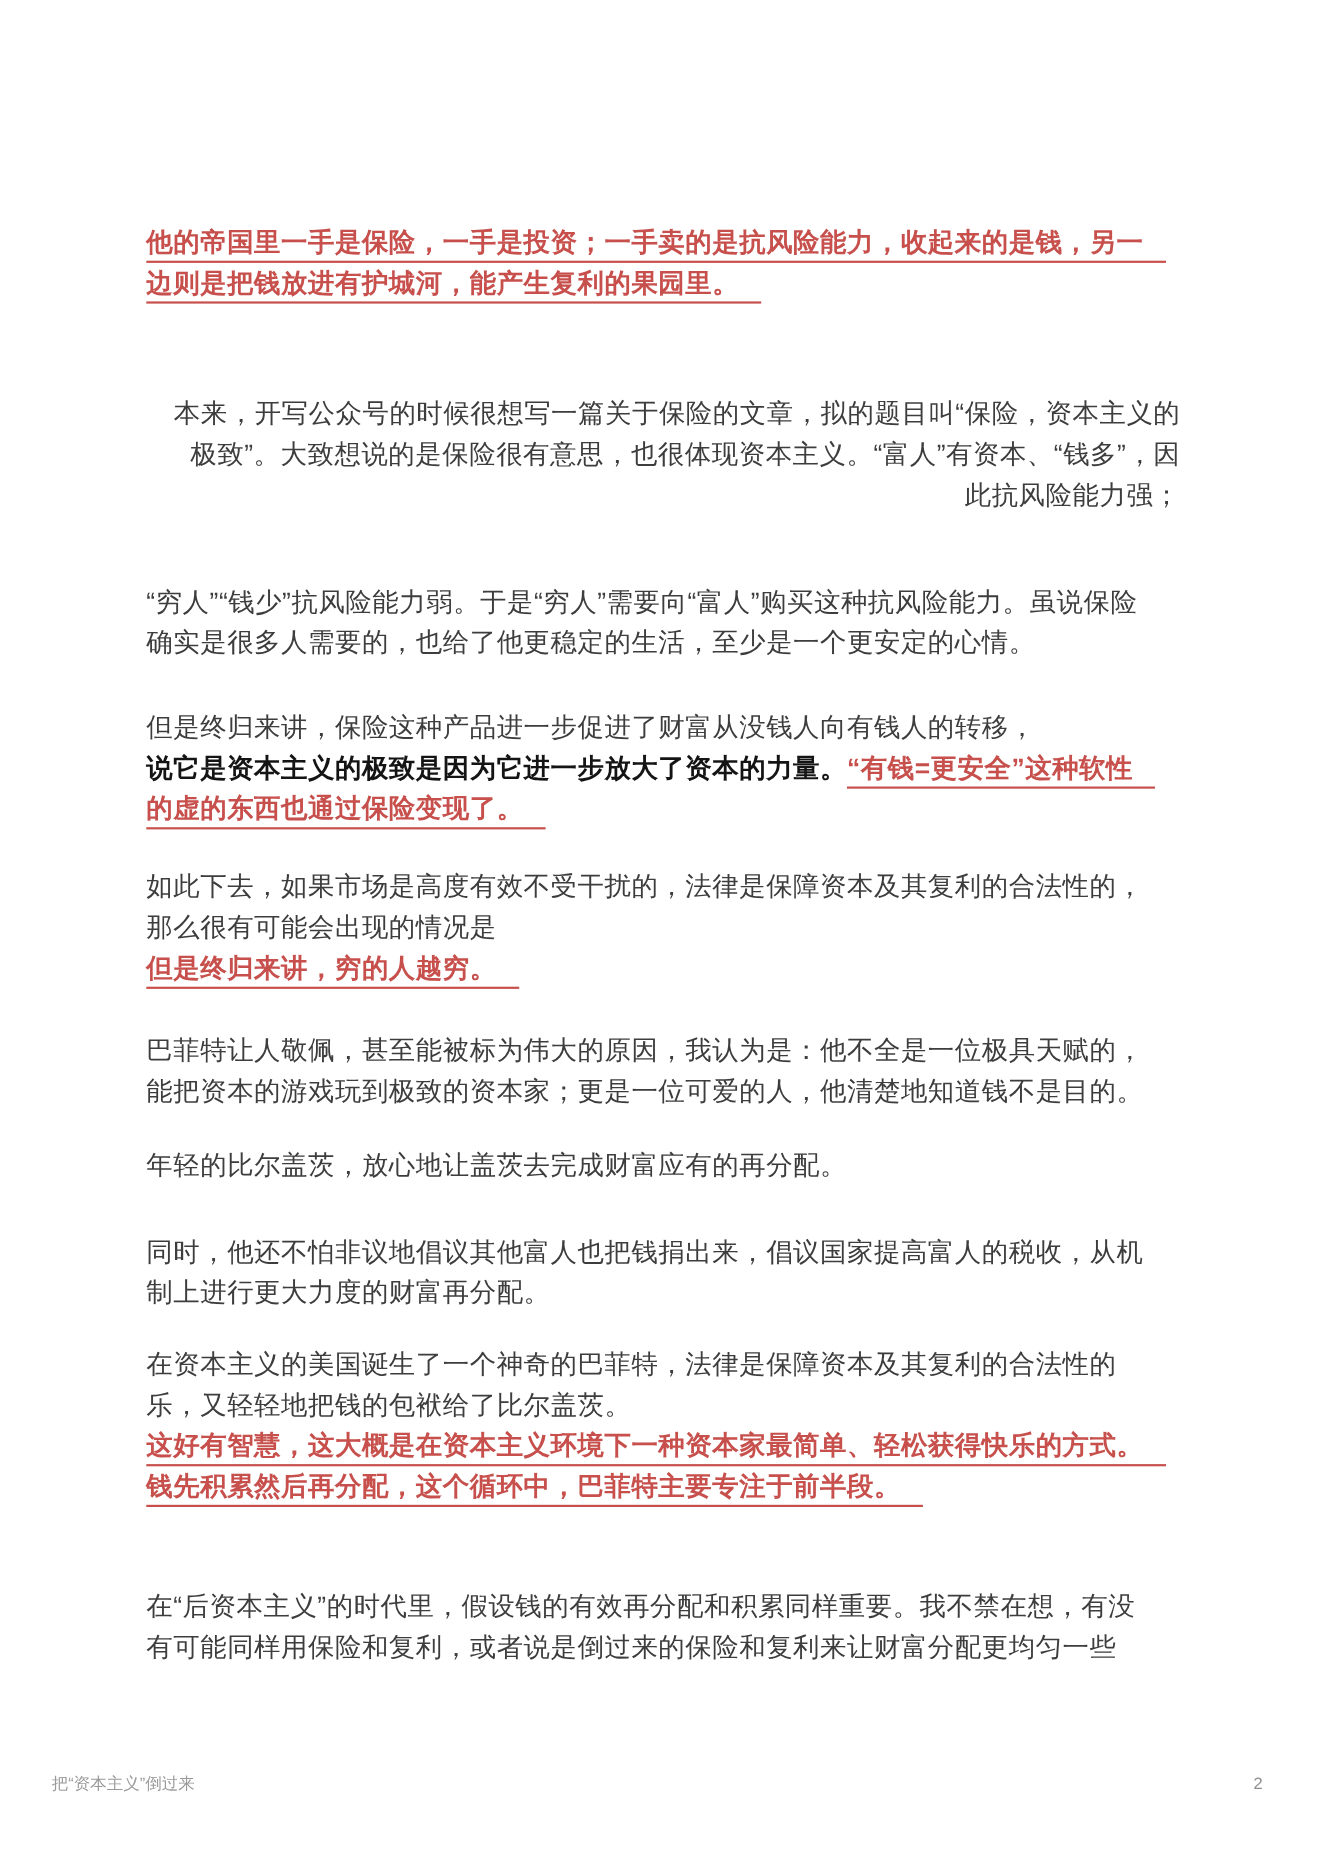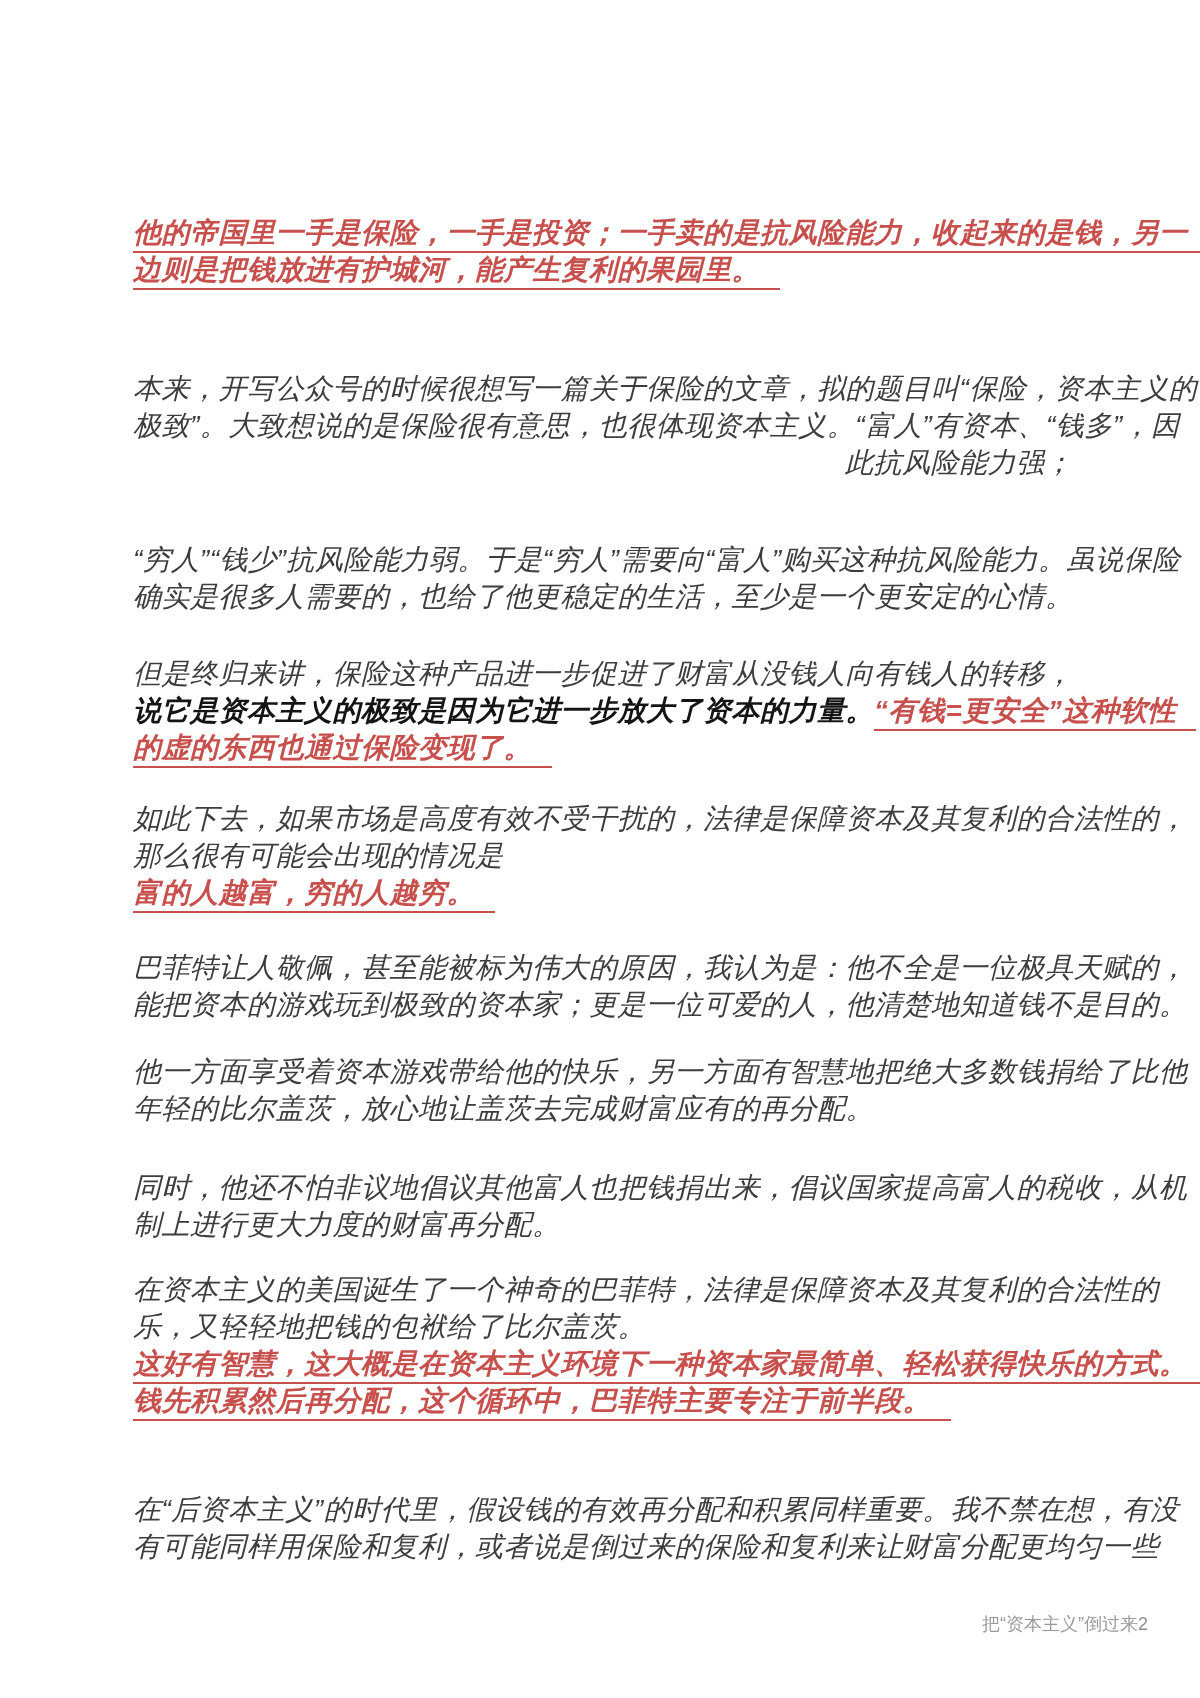--- a/index.html
+++ b/index.html
@@ -15,26 +15,25 @@
     overflow: hidden;
     font-family: "Liberation Sans", "DejaVu Sans", sans-serif;
   }
   .content {
     position: absolute;
     left: 133px;
     top: 202px;
     width: 940px;
   }
   .para {
-    margin: 12px 0 40px 0;
-    font-size: 28px;
+    margin: 0 0 40px 0;
+    font-size: 24px;
     line-height: 37px;
     color: #3d3d3d;
     letter-spacing: 0.5px;
-    font-style: italic;
   }
   .para:nth-of-type(1) { margin-bottom: 82px; }
   .para:nth-of-type(2) { margin-bottom: 60px; text-align: right; }
   .para:nth-of-type(3) { margin-bottom: 40px; }
   .para:nth-of-type(4) { margin-bottom: 34px; }
   .para:nth-of-type(5) { margin-bottom: 38px; }
   .para:nth-of-type(6) { margin-bottom: 30px; }
   .para:nth-of-type(7) { margin-bottom: 42px; }
   .para:nth-of-type(8) { margin-bottom: 28px; }
   .para:nth-of-type(9) { margin-bottom: 72px; }
@@ -47,23 +46,23 @@
     border-bottom: 2px solid #c7504d;
     padding-bottom: 3px;
     padding-right: 20px;
   }
   .footer {
     position: absolute;
     left: 47px;
     right: 52px;
     top: 1612px;
     display: flex;
-    justify-content: flex-end;
+    justify-content: space-between;
     align-items: baseline;
-    font-size: 18px;
+    font-size: 15px;
     color: #9a9a9a;
   }
   .footer .page-num { color: #8f8f8f; }
 </style>
 </head>
 <body>
 
 <div class="page">
   <main class="content">
       <p class="para">
@@ -80,28 +79,27 @@
         <span class="line"><span class="seg seg-normal">确实是很多人需要的，也给了他更稳定的生活，至少是一个更安定的心情。</span></span>
       </p>
       <p class="para">
         <span class="line"><span class="seg seg-normal">但是终归来讲，保险这种产品进一步促进了财富从没钱人向有钱人的转移，</span></span>
         <span class="line"><span class="seg seg-bold">说它是资本主义的极致是因为它进一步放大了资本的力量。</span><span class="seg seg-red">“有钱=更安全”这种软性</span></span>
         <span class="line"><span class="seg seg-red">的虚的东西也通过保险变现了。</span></span>
       </p>
       <p class="para">
         <span class="line"><span class="seg seg-normal">如此下去，如果市场是高度有效不受干扰的，法律是保障资本及其复利的合法性的，</span></span>
         <span class="line"><span class="seg seg-normal">那么很有可能会出现的情况是</span></span>
-        <span class="line"><span class="seg seg-red">富的人越富，穷的人越穷。</span></span>
+        <span class="line"><span class="seg seg-red">但是终归来讲，穷的人越穷。</span></span>
       </p>
       <p class="para">
         <span class="line"><span class="seg seg-normal">巴菲特让人敬佩，甚至能被标为伟大的原因，我认为是：他不全是一位极具天赋的，</span></span>
         <span class="line"><span class="seg seg-normal">能把资本的游戏玩到极致的资本家；更是一位可爱的人，他清楚地知道钱不是目的。</span></span>
       </p>
       <p class="para">
-        <span class="line"><span class="seg seg-normal">他一方面享受着资本游戏带给他的快乐，另一方面有智慧地把绝大多数钱捐给了比他</span></span>
         <span class="line"><span class="seg seg-normal">年轻的比尔盖茨，放心地让盖茨去完成财富应有的再分配。</span></span>
       </p>
       <p class="para">
         <span class="line"><span class="seg seg-normal">同时，他还不怕非议地倡议其他富人也把钱捐出来，倡议国家提高富人的税收，从机</span></span>
         <span class="line"><span class="seg seg-normal">制上进行更大力度的财富再分配。</span></span>
       </p>
       <p class="para">
         <span class="line"><span class="seg seg-normal">在资本主义的美国诞生了一个神奇的巴菲特，法律是保障资本及其复利的合法性的</span></span>
         <span class="line"><span class="seg seg-normal">乐，又轻轻地把钱的包袱给了比尔盖茨。</span></span>
         <span class="line"><span class="seg seg-red">这好有智慧，这大概是在资本主义环境下一种资本家最简单、轻松获得快乐的方式。</span></span>

